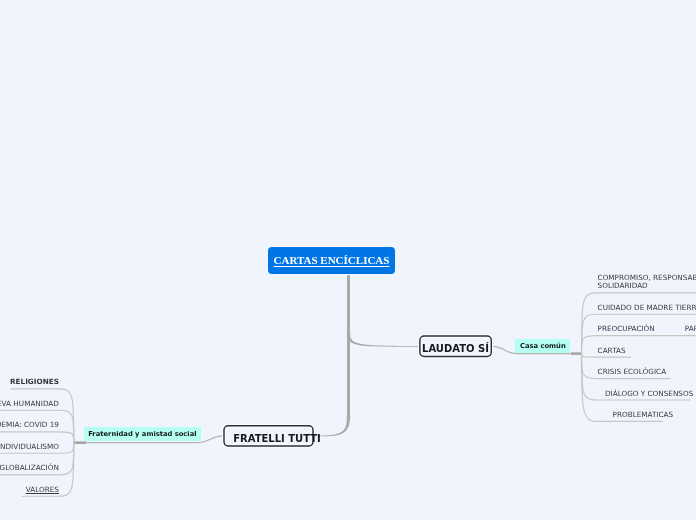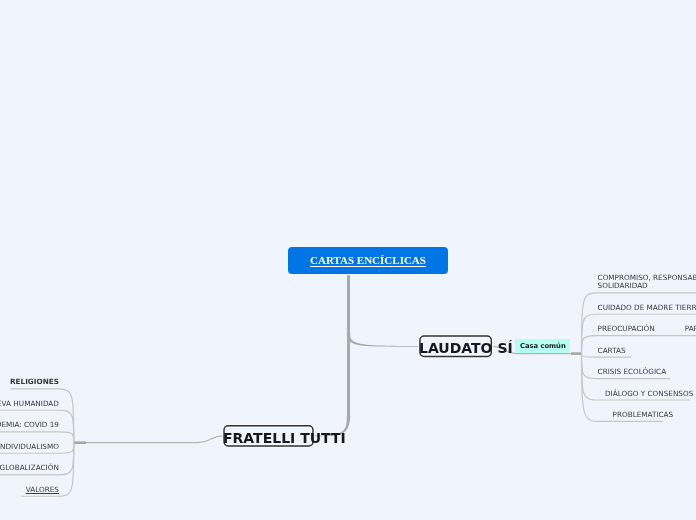--- a/index.html
+++ b/index.html
@@ -13,22 +13,22 @@
   .leaf.r{text-align:left;}
   .leaf.l{text-align:right;}
   .gap{display:inline-block;width:30.0px;}
 
   .root{position:absolute;background:#0075e5;border-radius:4px;color:#fff;
         font-family:"Liberation Serif",serif;font-weight:bold;font-size:11px;
         text-decoration:underline;text-underline-offset:2px;text-decoration-thickness:1px;
         display:flex;align-items:center;justify-content:center;white-space:nowrap;}
 
   .boxnode{position:absolute;background:transparent;border:none;
-        box-sizing:border-box;font-weight:bold;font-size:14px;color:#16181d;letter-spacing:0px;
-        display:flex;align-items:center;white-space:nowrap;}
+        box-sizing:border-box;font-weight:bold;font-size:10px;color:#16181d;letter-spacing:0px;
+        display:flex;align-items:center;justify-content:center;white-space:nowrap;}
   .boxnode span{position:relative;top:2px;}
 
   .hl{position:absolute;background:#b4fff1;font-weight:bold;font-size:6.75px;color:#14161a;
         display:flex;align-items:center;justify-content:center;white-space:nowrap;
         border-radius:0;letter-spacing:0px;padding:0 4.6px;box-sizing:content-box;}
 </style>
 </head>
 <body>
 
 <div id="canvas">
@@ -65,36 +65,39 @@
     <g fill="none" stroke="#c6c6c2" stroke-width="1.15">
       <path d="M73.8,442.7 C73.8,396.8 73.8,388.8 59.0,388.8 L10.6,388.8"></path>
       <path d="M73.8,442.7 C73.8,415.1 73.8,410.2 59.0,410.2 L-18.1,410.2"></path>
       <path d="M73.8,442.7 C73.8,433.4 73.8,431.8 59.0,431.8 L-22.7,431.8"></path>
       <path d="M73.8,442.7 C73.8,451.7 73.8,453.2 59.0,453.2 L-6.5,453.2"></path>
       <path d="M73.8,442.7 C73.8,469.9 73.8,474.8 59.0,474.8 L-4.8,474.8"></path>
       <path d="M73.8,442.7 C73.8,488.2 73.8,496.2 59.0,496.2 L21.4,496.2"></path>
     </g>
   </svg>
 
-  <div class="root" style="left:288px;top:246.5px;width:160px;height:27.5px;">
+  <div class="root" style="left:268px;top:246.5px;width:127px;height:27.5px;">
     <span>CARTAS ENCÍCLICAS</span>
   </div>
 
   <div class="boxnode" style="left:419px;top:335px;width:73px;height:22px;">
     <span>LAUDATO SÍ</span>
   </div>
 
   <div class="boxnode" style="left:223px;top:425px;width:108px;height:22px;">
     <span>FRATELLI TUTTI</span>
   </div>
 
   <div class="hl" style="left:515.4px;top:338.8px;height:14px;">
     <span>Casa común</span>
   </div>
 
+  <div class="hl" style="left:83.6px;top:427.2px;height:14px;">
+    <span>Fraternidad y amistad social</span>
+  </div>
 
   <div class="leaf r" style="left:597.6px;top:274px;">
     <div>COMPROMISO, RESPONSABILIDAD Y</div>
     <div>SOLIDARIDAD</div>
   </div>
   <div class="leaf r" style="left:597.6px;top:303.8px;">
     <div>CUIDADO DE MADRE TIERRA</div>
   </div>
   <div class="leaf r" style="left:597.6px;top:325.2px;">
     <div><span>PREOCUPACIÓN</span><span class="gap"></span><span>PARA</span></div>

